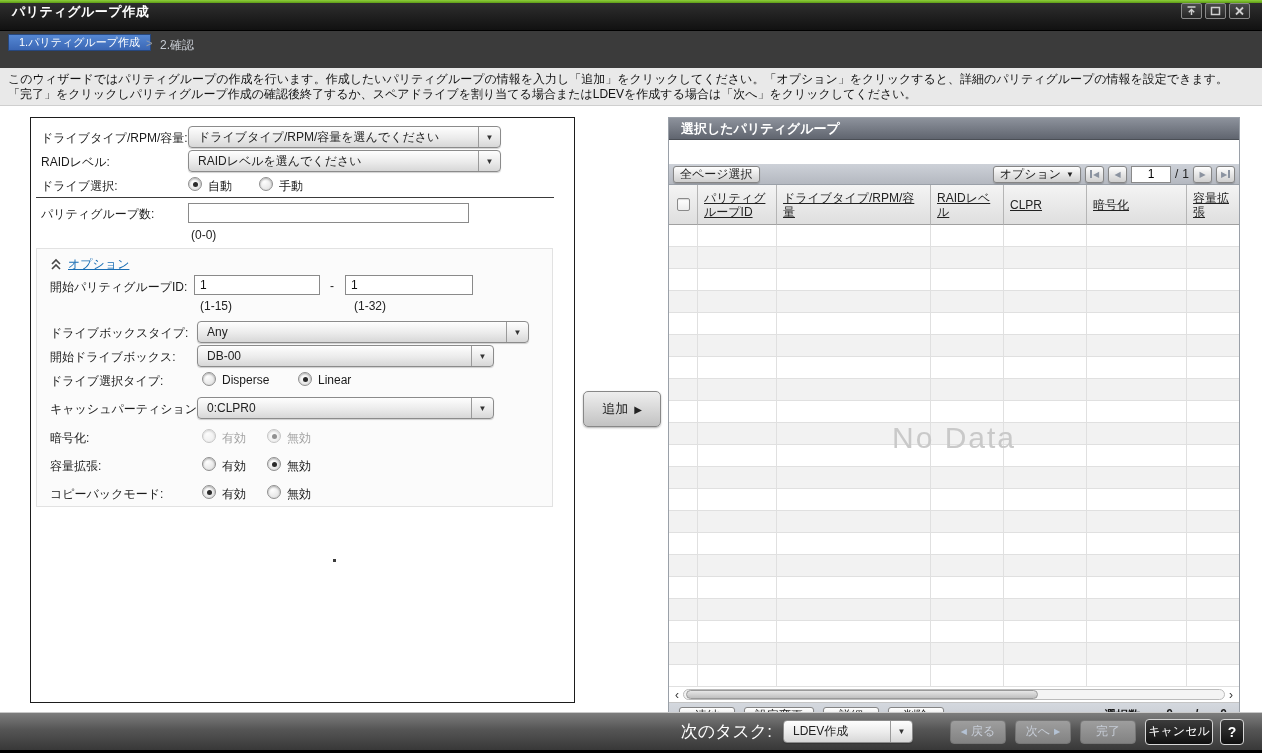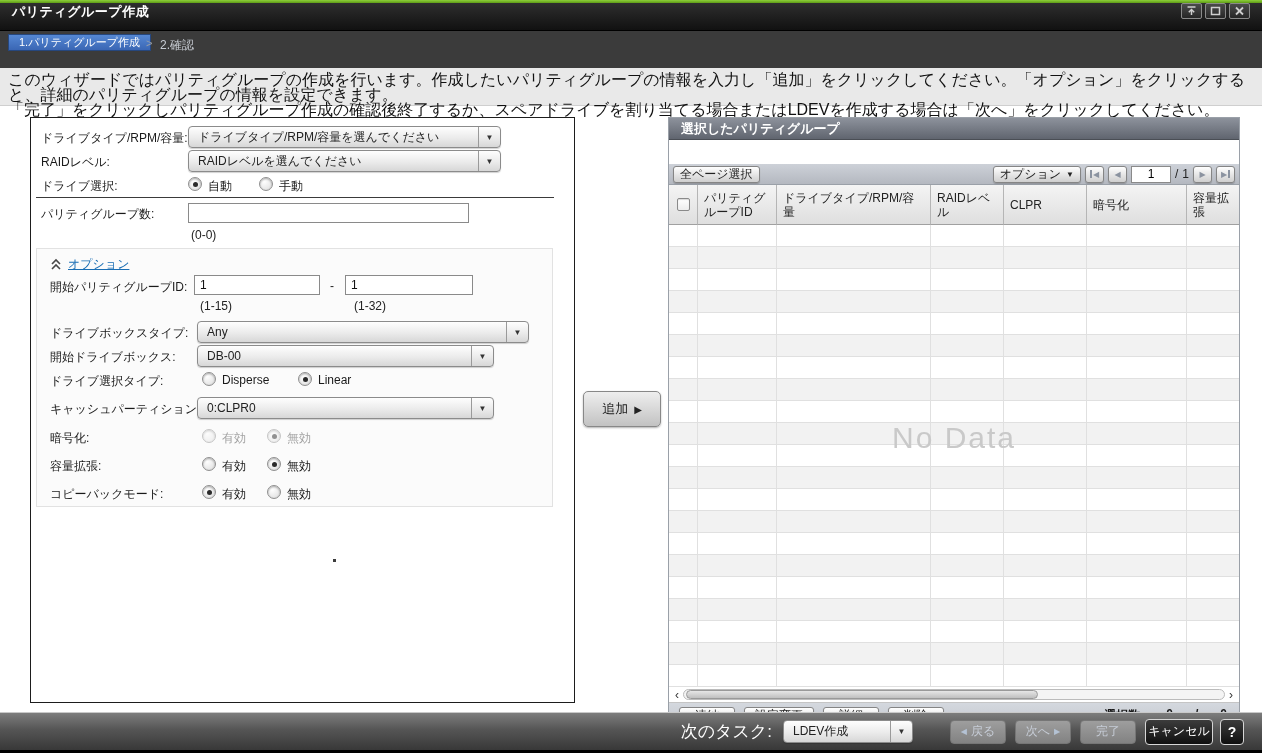--- a/index.html
+++ b/index.html
@@ -17,21 +17,21 @@
   .wctrls { margin-left:auto; display:flex; gap:3px; padding-right:12px; }
   .wbtn { width:21px; height:16px; background:linear-gradient(#4a4a4a,#262626);
           border:1px solid #8a8a8a; border-radius:2px; display:flex; align-items:center; justify-content:center; }
   .steps { position:absolute; left:0; top:31px; width:1262px; height:37px; background:#3b3b3b; }
   .step-active { position:absolute; left:8px; top:3px; height:17px; padding:0 10px;
                  background:linear-gradient(#5588d4,#3a66b4); color:#fff; font-size:11px;
                  display:flex; align-items:center; border:1px solid #26477e; }
   .step-sep { position:absolute; left:146px; top:6px; color:#9aa0a8; font-size:11px; }
   .step-next { position:absolute; left:160px; top:6px; color:#c8cdd4; font-size:12px; }
   .instr { position:absolute; left:0; top:68px; width:1262px; height:38px; background:#e9e9e9;
-           border-bottom:1px solid #cfcfcf; padding:4px 8px; font-size:16px; color:#111; line-height:15px; }
+           border-bottom:1px solid #cfcfcf; padding:4px 8px; font-size:12px; color:#111; line-height:15px; }
 
   
   .lbl { position:absolute; font-size:12px; color:#1a1a1a; white-space:nowrap; }
   .rng { position:absolute; font-size:12px; color:#222; }
   .dd { position:absolute; height:22px; border:1px solid #8b8b8b; border-radius:4px;
         background:linear-gradient(#fefefe,#ebebeb 55%,#d7d7d7); display:flex; align-items:center;
         font-size:12px; color:#222; box-shadow:0 1px 1px rgba(0,0,0,.18); }
   .dd .txt { flex:1; padding:0 9px; white-space:nowrap; overflow:hidden; }
   .dd .arw { width:22px; align-self:stretch; border-left:1px solid #9a9a9a; display:flex;
              align-items:center; justify-content:center; font-size:8px; color:#333; }
@@ -78,21 +78,21 @@
   .ptoolbar .spacer { flex:1; }
   .tbtn { height:17px; padding:0 6px; }
   .pgbtn { width:19px; height:17px; display:flex; align-items:center; justify-content:center; gap:1px;
            color:#8b93a0; font-size:8px; }
   .pgbar { width:2px; height:8px; background:#8b93a0; }
   .pgin { width:40px; height:17px; border:1px solid #8a8a8a; text-align:center; font-size:12px; font-family:inherit; }
   .pgtxt { font-size:12px; color:#222; }
   .thead { height:40px; display:grid; grid-template-columns:29px 79px 154px 73px 83px 100px minmax(0,1fr);
            background:linear-gradient(#f4f4f4,#dedede); }
   .thc { border-right:1px solid #b5b5b5; border-bottom:1px solid #a0a0a0; font-size:12px; color:#222;
-         display:flex; align-items:center; padding:2px 6px; line-height:14px; }
+         display:flex; align-items:center; padding:2px 6px; line-height:14px;text-decoration:underline; }
   .thc:last-child { border-right:none; }
   .thc.ck { justify-content:center; }
   .cbx { width:13px; height:13px; border:1px solid #8a8a8a; border-radius:2px;
          background:linear-gradient(#fff,#ededed); box-shadow:inset 0 1px 1px rgba(0,0,0,.15); }
   .tbody { position:relative; height:462px; overflow:hidden; background:#fff; }
   .trow { display:grid; grid-template-columns:29px 79px 154px 73px 83px 100px minmax(0,1fr); height:22px; }
   .trow:nth-child(even) { background:#f2f2f2; }
   .tcell { border-right:1px solid #e0e0e0; border-bottom:1px solid #e0e0e0; }
   .tcell:last-child { border-right:none; }
   .nodata { position:absolute; left:0; top:196px; width:100%; text-align:center; font-size:30px;

